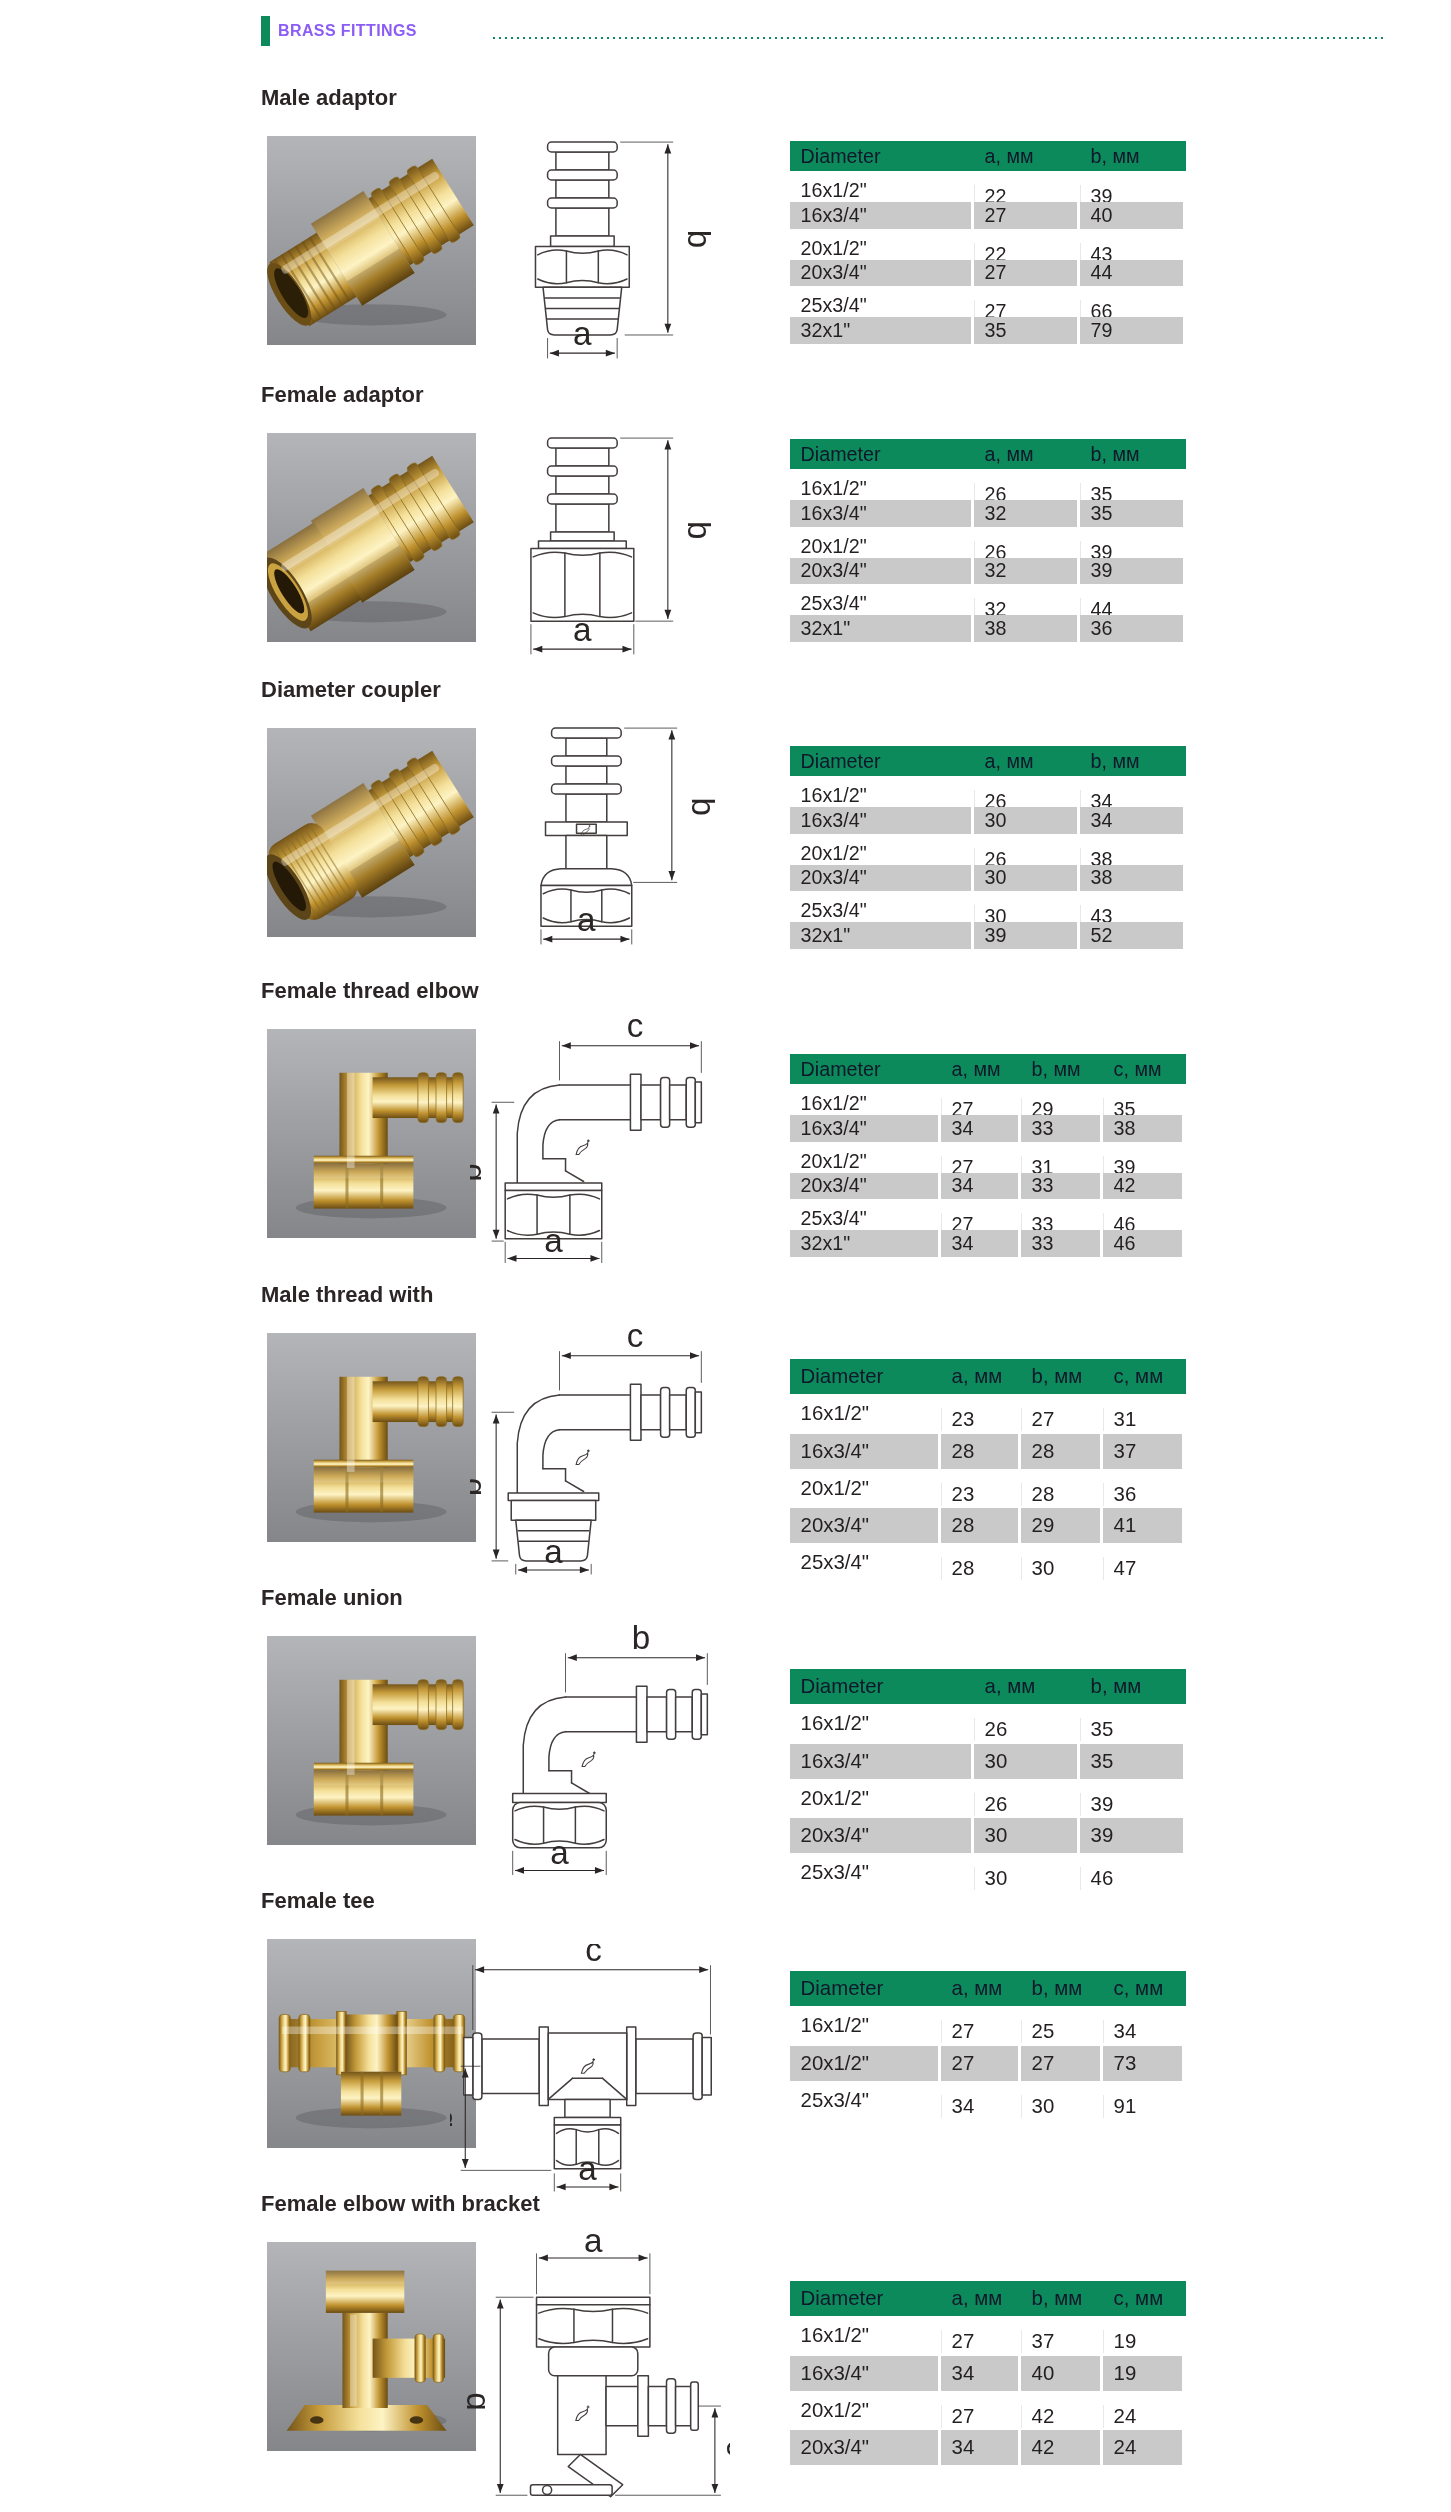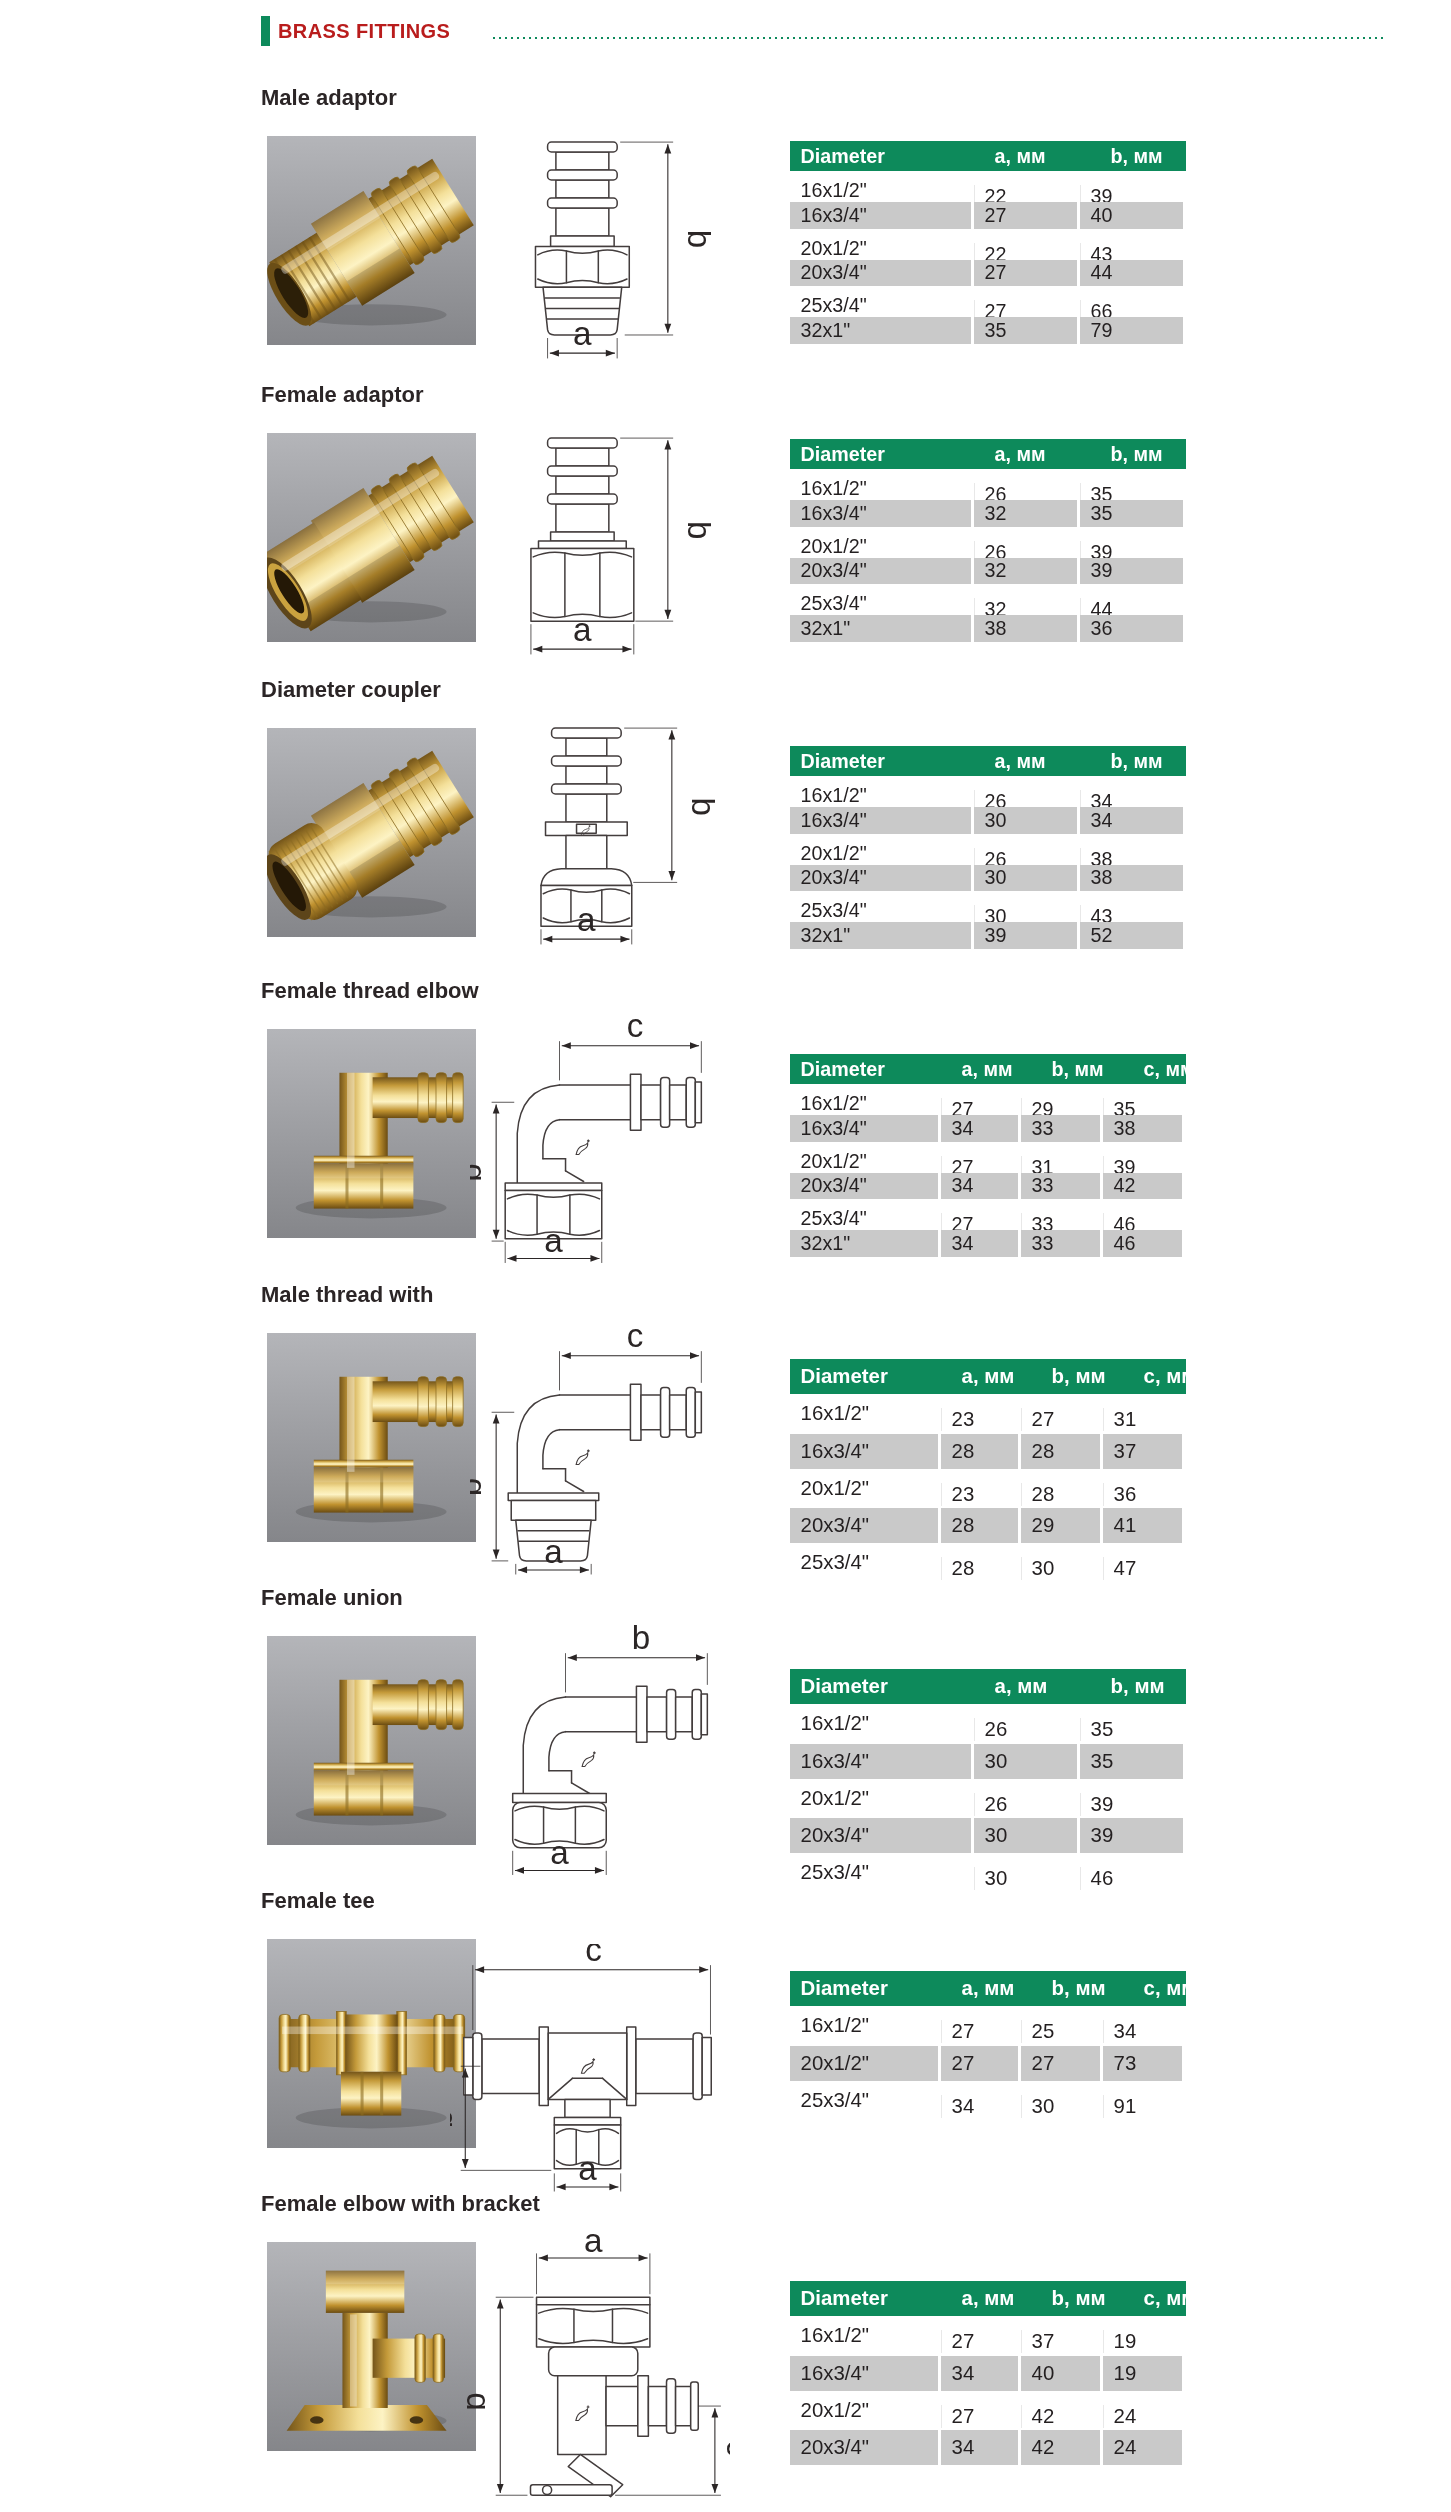--- a/index.html
+++ b/index.html
@@ -2,34 +2,34 @@
 <html style="font-size:12px"><head>
 <meta charset="utf-8">
 <style>
   :root{ --green:#0d8a5b; --ink:#231f20; --gray:#c9c9c9; }
   html,body{margin:0;padding:0;background:#fff;}
   .page{position:relative;width:1451px;height:2512px;background:#fff;overflow:hidden;
         font-family:"Liberation Sans",sans-serif;color:var(--ink);}
   
   .accent-bar{position:absolute;left:261px;top:16px;width:9px;height:30px;background:var(--green);}
   .page-title{position:absolute;left:278px;top:16px;height:30px;line-height:30px;margin:0;
-              font-size:20px;font-weight:bold;color:#b91c1c;letter-spacing:0.4px;white-space:nowrap;}
+              font-size:16px;font-weight:bold;color:#8b5cf6;letter-spacing:0.4px;white-space:nowrap;}
   .dotted-rule{position:absolute;left:491px;top:36px;width:892px;height:3.8px;
                background-image:radial-gradient(circle,var(--green) 1.3px,transparent 1.4px);
                background-size:6px 3.8px;background-repeat:repeat-x;}
   
   .section{position:absolute;left:0;width:1451px;}
   .section-title{position:absolute;left:261px;top:0;margin:0;font-size:22px;font-weight:bold;color:#2b2526;white-space:nowrap;}
   .photo{position:absolute;left:267px;top:51px;width:209px;height:209px;}
   .photo svg{display:block;}
   .drawing{position:absolute;}
   .drawing svg{display:block;}
   
   .tbl{position:absolute;left:790px;width:396px;}
-  .thead{display:grid;column-gap:13px;background:var(--green);color:#ffffff;font-weight:bold;}
+  .thead{display:grid;column-gap:3px;background:var(--green);color:#0f172a;font-weight:normal;}
   .thead .hc{padding-left:10.6px;display:flex;align-items:center;}
   .trow{display:grid;column-gap:3px;margin-top:2.3px;}
   .trow .c{padding-left:10.6px;display:flex;align-items:center;background:#fff;}
   .trow.g .c{background:var(--gray);}
   .trow.w .c + .c{box-shadow:inset 0.8px 0 0 #e3e3e3;margin-top:12px;}
   .tbl.dense .thead{height:30px;font-size:19.7px;}
   .tbl.dense .trow{height:26.5px;font-size:19.7px;}
   .tbl:not(.dense) .thead{height:35px;font-size:20.4px;}
   .tbl:not(.dense) .trow{height:35px;font-size:20.4px;}
   

